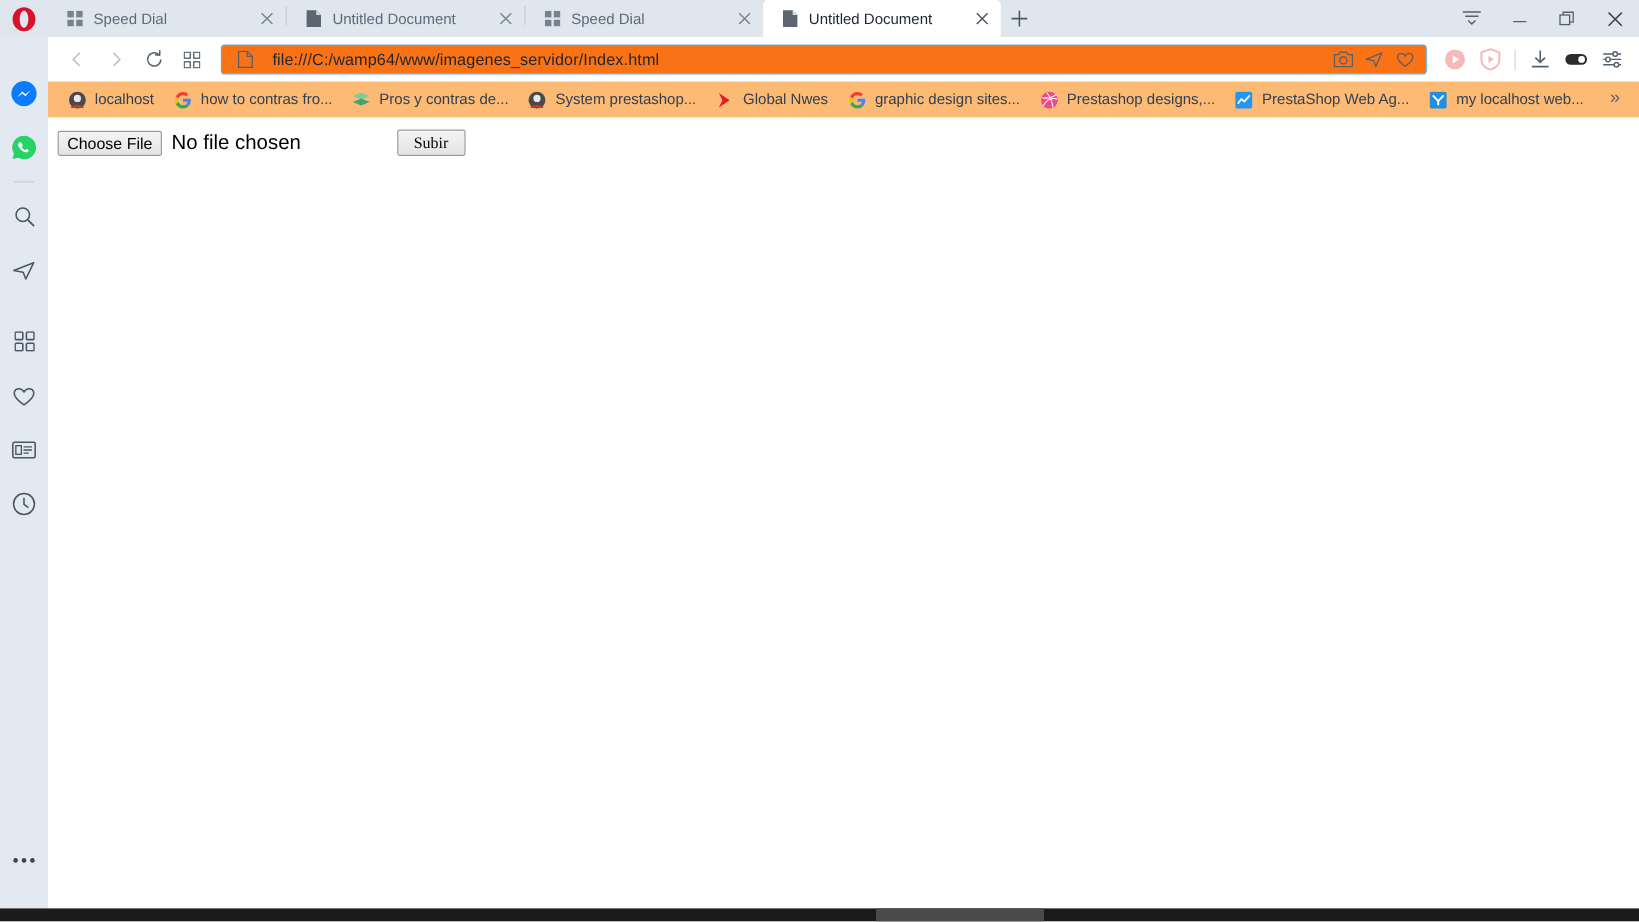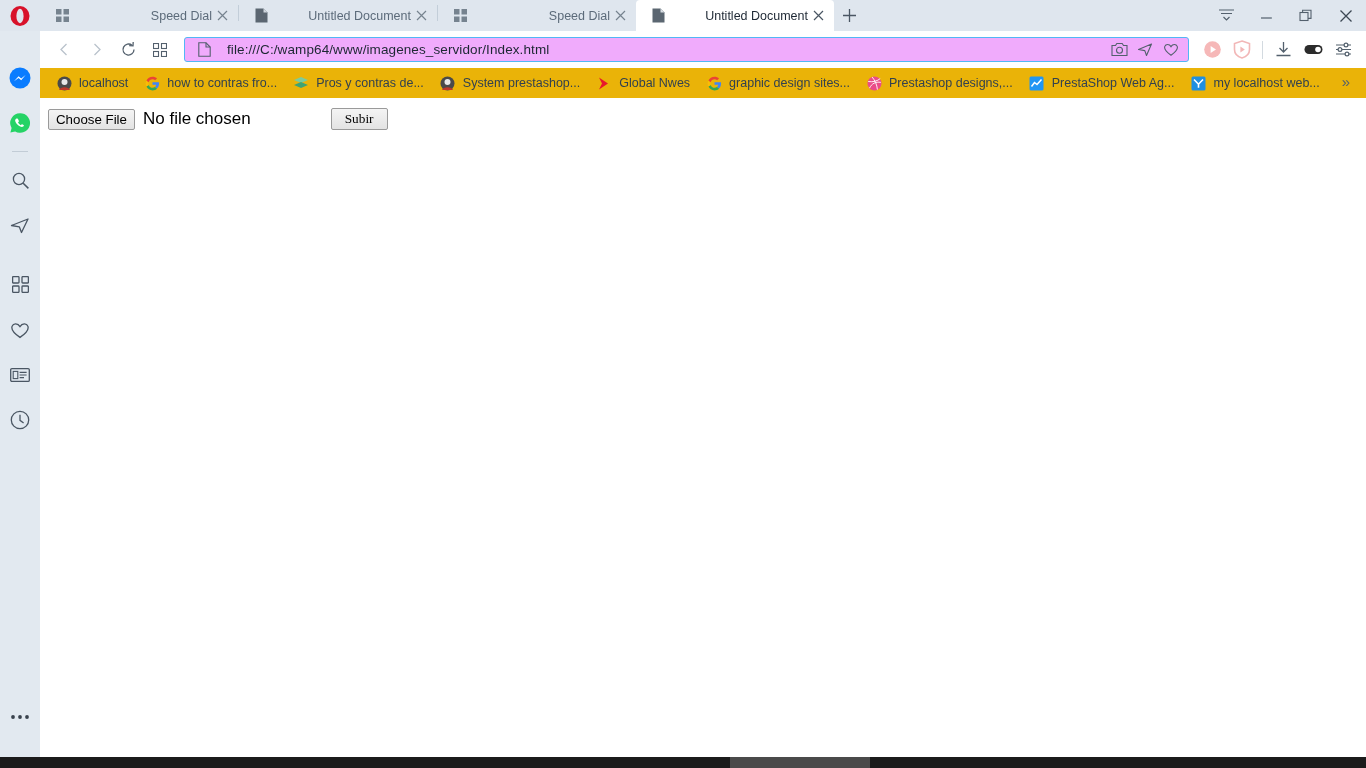--- a/index.html
+++ b/index.html
@@ -7,21 +7,21 @@
     width: 1366px; height: 768px;
     font-family: "Liberation Sans", sans-serif;
     overflow: hidden; background: #ffffff;
   }
   #app { position: relative; width: 1366px; height: 768px; }
 
   
   .tabstrip {
     position: absolute; left: 0; top: 0; width: 1366px; height: 31px;
     background: #dfe6ee;
-    display: flex; align-items: flex-end; text-align: right;
+    display: flex; align-items: flex-end;
   }
   .opera-logo {
     width: 40px; height: 31px;
     display: flex; align-items: center; justify-content: center;
   }
   .tabs { display: flex; align-items: flex-end; height: 31px; flex: 0 0 auto; }
   .tab {
     position: relative; height: 31px; display: flex; align-items: center;
     padding: 0 6px 0 14px; color: #5c6b7a; font-size: 12.5px;
     max-width: 198px; min-width: 198px;
@@ -67,38 +67,38 @@
     padding: 0 8px;
   }
   .navbtn {
     width: 32px; height: 28px; display: flex; align-items: center;
     justify-content: center; color: #53606d;
   }
   .navbtn.dim { color: #b9c2cb; }
   .addressbar {
     flex: 1 1 auto; height: 25px; margin: 0 8px;
     border: 1.5px solid #52b6f5; border-radius: 3px;
-    background: #f0abfc; display: flex; align-items: center;
+    background: #f97316; display: flex; align-items: center;
     padding: 0 4px 0 10px;
   }
   .addr-doc-icon { width: 18px; display: flex; align-items: center; justify-content: center; color: #53606d; }
   .addr-text {
     flex: 1 1 auto; font-size: 13.5px; color: #1d2733;
     padding-left: 14px; white-space: nowrap; overflow: hidden;
     letter-spacing: 0.1px;
   }
   .addr-icons { display: flex; align-items: center; }
   .addr-icon { width: 26px; height: 24px; display: flex; align-items: center; justify-content: center; color: #53606d; }
   .tb-icon { width: 30px; height: 28px; display: flex; align-items: center; justify-content: center; color: #53606d; }
   .tb-divider { width: 1px; height: 18px; background: #d3dae0; margin: 0 5px; }
 
   
   .bookmarks {
     position: absolute; left: 40px; top: 68px; width: 1326px; height: 30px;
-    background: #eab308; display: flex; align-items: center;
+    background: #fdba74; display: flex; align-items: center;
     padding: 0 8px; overflow: hidden;
   }
   .bm {
     display: flex; align-items: center; height: 22px;
     padding: 0 8px; font-size: 12.5px; color: #32414f;
     white-space: nowrap; border-radius: 3px;
   }
   .bm .bm-ico {
     width: 16px; height: 16px; margin-right: 7px; flex: 0 0 16px;
     display: flex; align-items: center; justify-content: center;

